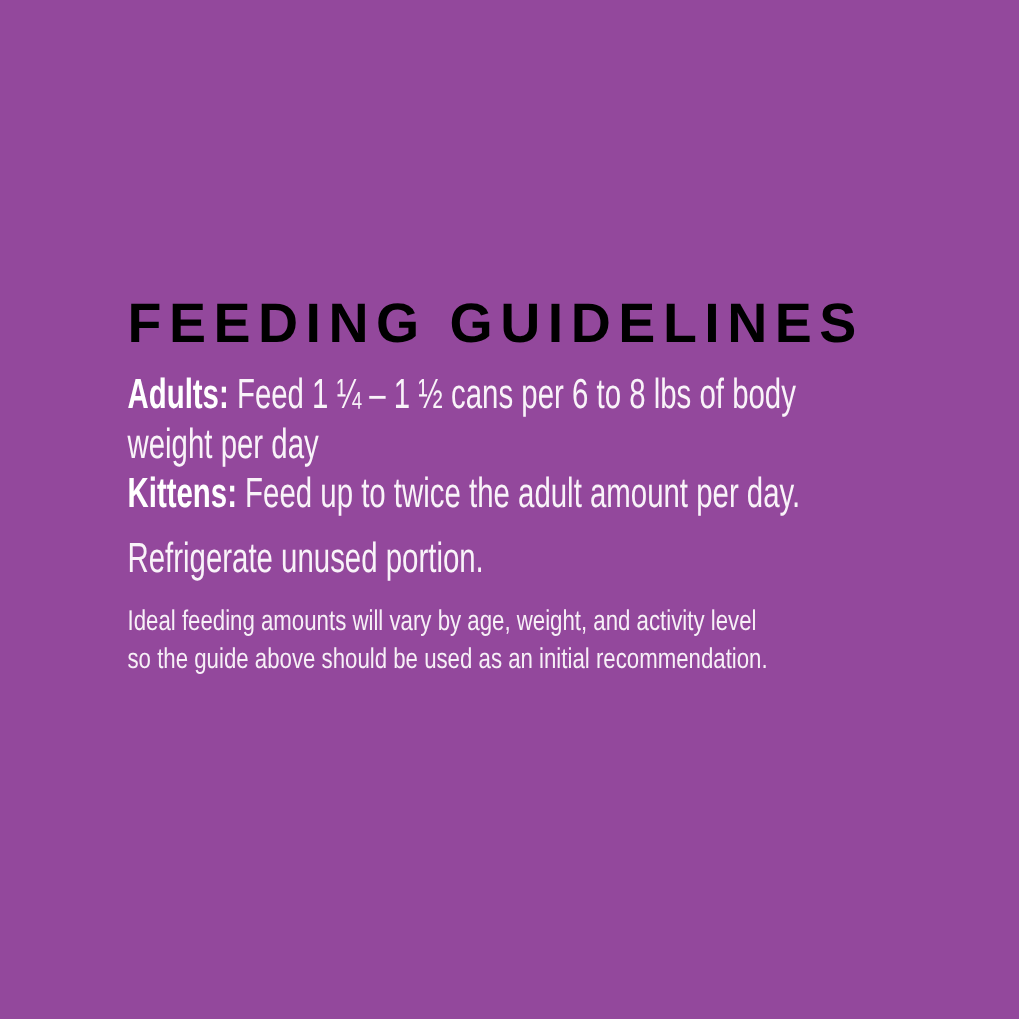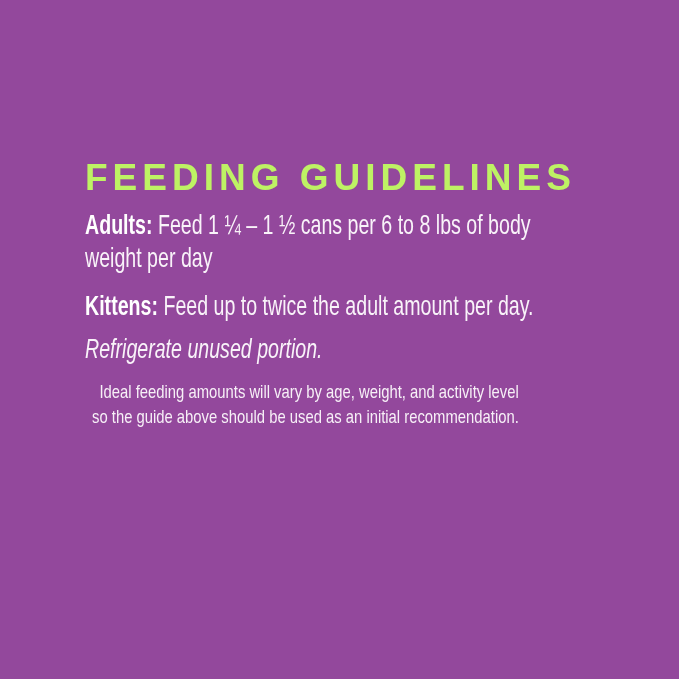--- a/index.html
+++ b/index.html
@@ -33,48 +33,47 @@
     color: #F9F3F9;
     font-size: 28px;
     line-height: 33px;
     font-weight: normal;
   }
   .body-text strong {
     color: #FFFFFF;
     font-weight: bold;
   }
   .g1 { margin-top: 12px; }
-  .g2 { margin-top: 15px; }
+  .g2 { }
   .g3 { margin-top: 15px; }
-  .g4 { margin-top: 10px; font-style: italic; }
+  .g4 { margin-top: 10px; }
   .disclaimer {
     margin: 14px 0 0 0;
     color: #F7F0F7;
     font-size: 19px;
     line-height: 25px;
     font-weight: normal;
-    text-align: right;
   }
   
   .squeeze {
     display: inline-block;
     transform: scaleX(0.70);
     transform-origin: 0 50%;
     white-space: nowrap;
   }
   .disclaimer .squeeze {
     transform: scaleX(0.78);
   }
 </style>
 </head>
 <body style="background: rgb(147, 72, 156);">
 
 <div class="panel">
 
-  <h1 class="title" style="color: #bef264;">FEEDING GUIDELINES</h1>
+  <h1 class="title" style="color: #000000; margin-top: 38px;">FEEDING GUIDELINES</h1>
 
   <p class="body-text g1">
     <span class="squeeze">
       <strong>Adults:</strong>
       <span>Feed 1 ¼ – 1 ½ cans per 6 to 8 lbs of body</span><br>
       <span>weight per day</span>
     </span>
   </p>
 
   <p class="body-text g2">

